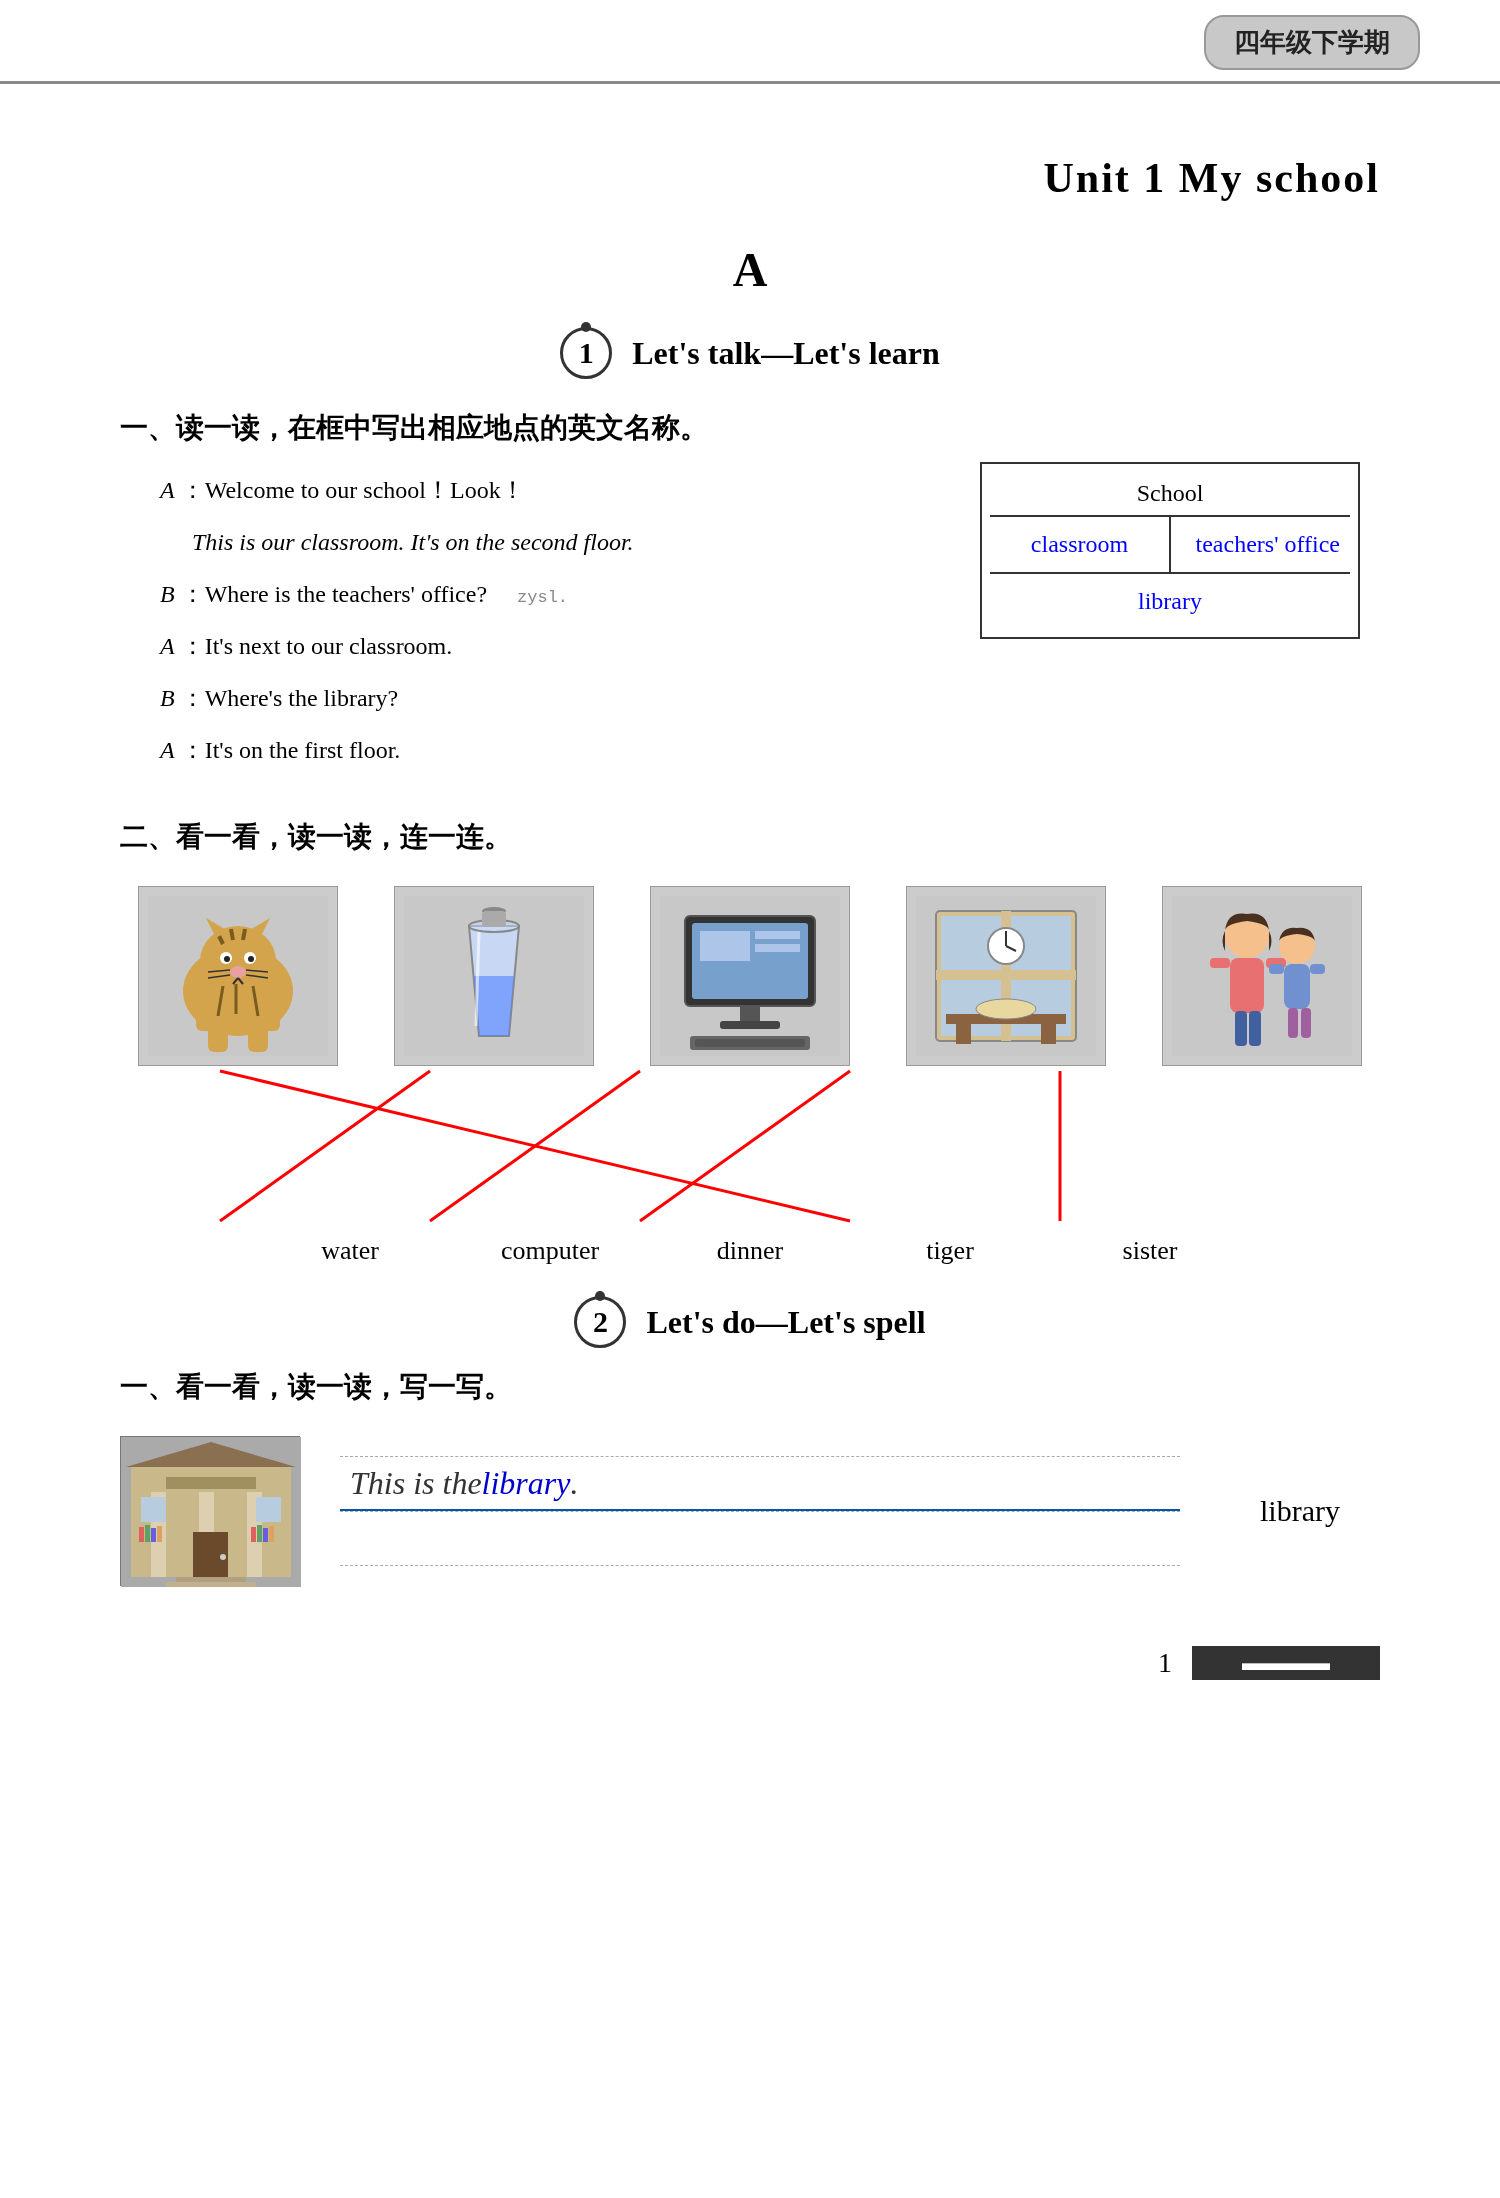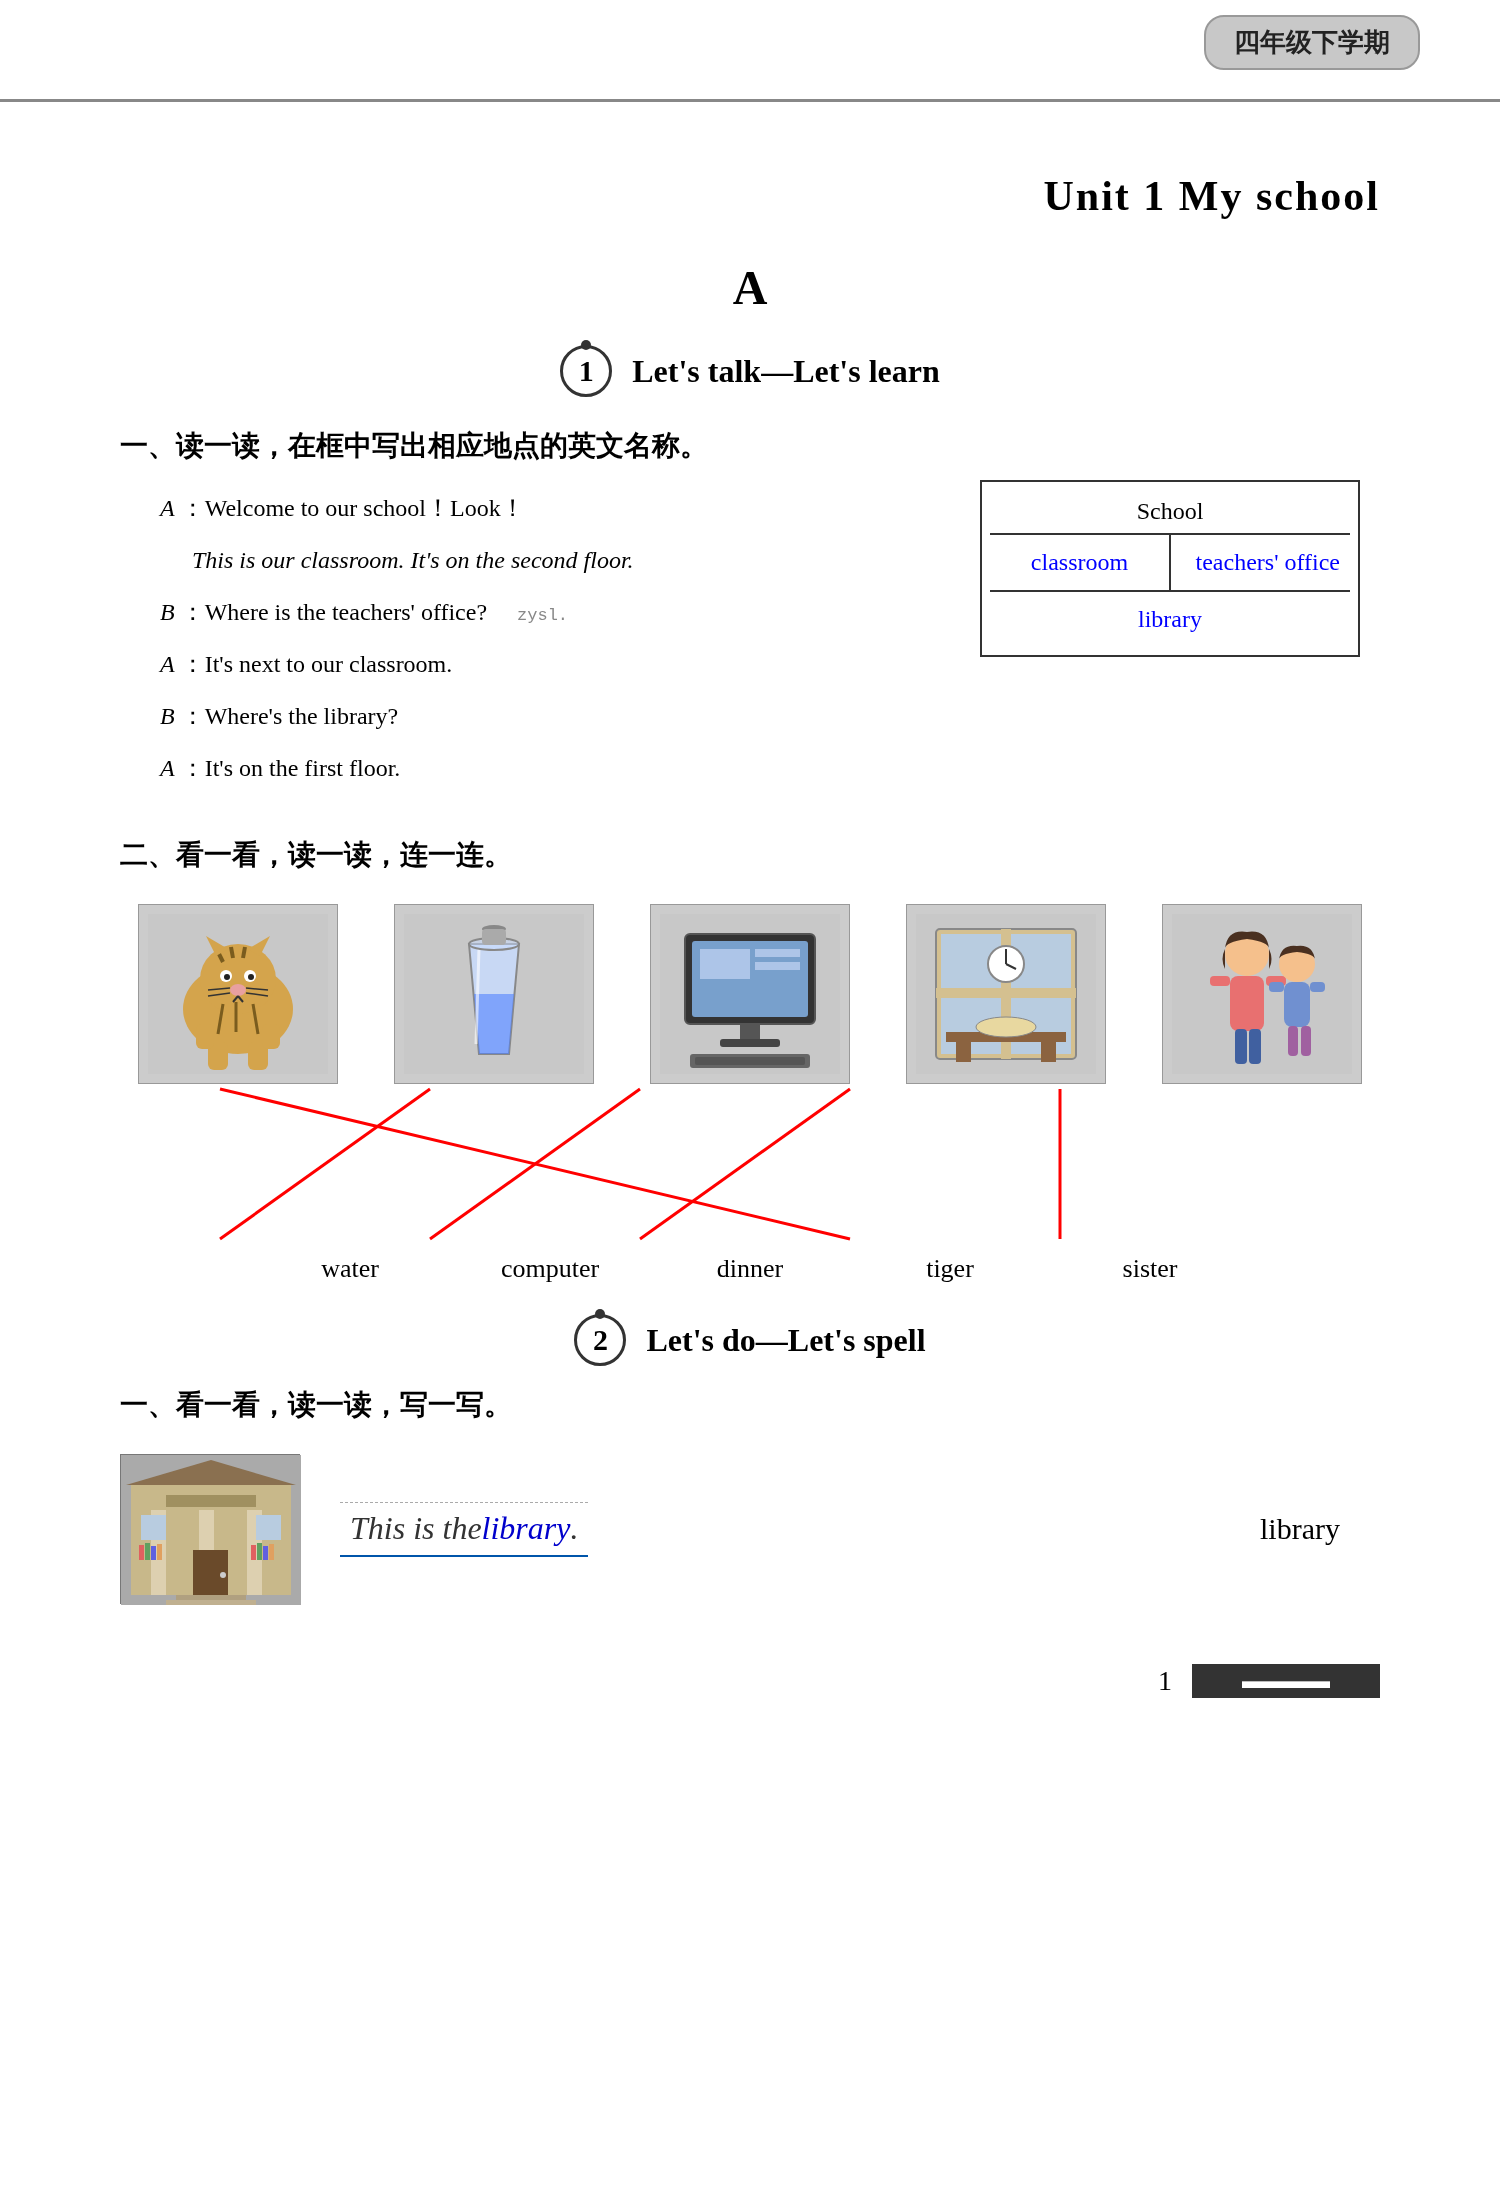--- a/index.html
+++ b/index.html
@@ -8,21 +8,21 @@
       min-height: 2198px;
       background: #fff;
       font-family: "SimSun", "STSong", serif;
       position: relative;
       overflow-x: hidden;
     }
 
     
     .header {
       width: 100%;
-      height: 102px;
+      height: 84px;
       position: relative;
       display: flex;
       align-items: center;
       border-bottom: 3px solid #888;
       gap: 12px;
     }
     .header-tag {
       position: absolute;
       right: 80px;
       top: 15px;
@@ -546,21 +546,21 @@
           <rect x="24" y="88" width="5" height="17" fill="#60a060"></rect>
           <rect x="30" y="91" width="5" height="14" fill="#6060e0"></rect>
           <rect x="36" y="89" width="5" height="16" fill="#e0a060"></rect>
           <rect x="130" y="90" width="5" height="15" fill="#e06060"></rect>
           <rect x="136" y="88" width="5" height="17" fill="#60a060"></rect>
           <rect x="142" y="91" width="5" height="14" fill="#6060e0"></rect>
           <rect x="148" y="89" width="5" height="16" fill="#e0a060"></rect>
         </svg>
       </div>
 
-      <div style="flex:1; display:flex; flex-direction:row;">
+      <div style="flex:1; display:flex; flex-direction:column;">
         <div style="border-top: 1px dashed #aaa; height: 55px; display:flex; align-items:center; padding: 0 10px; border-bottom: 2px solid #0055aa;">
           <span style="font-family: 'Brush Script MT', cursive; font-size: 32px; color: #333; font-style:italic;">This is the </span>
           <span style="font-family: 'Brush Script MT', cursive; font-size: 32px; color: #0000cc; font-style:italic;">library</span>
           <span style="font-family: 'Brush Script MT', cursive; font-size: 32px; color: #333; font-style:italic;">.</span>
         </div>
         <div style="border-top: 1px dashed #aaa; height: 55px; border-bottom: 1px dashed #aaa;"></div>
       </div>
 
       <div style="width: 160px; text-align: center; font-size: 30px; font-family: 'Times New Roman', serif;">library</div>
     </div>

